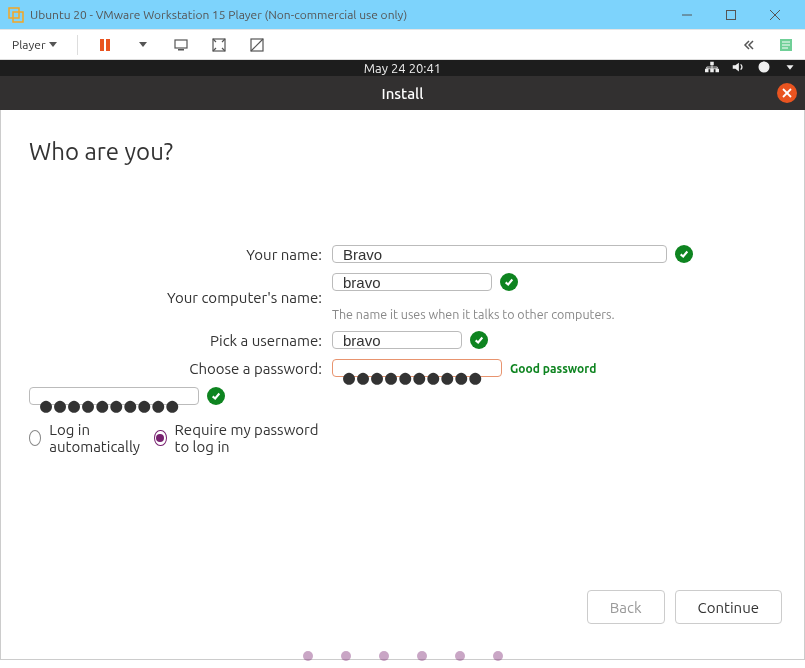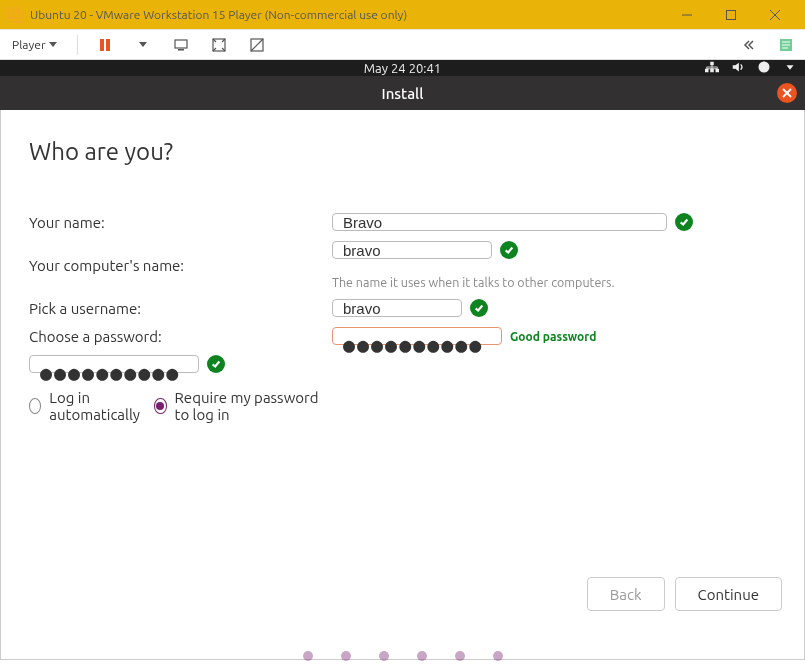--- a/index.html
+++ b/index.html
@@ -1,19 +1,19 @@
 <!DOCTYPE html>
 <html><head>
 <meta charset="utf-8">
 <style>
   * { box-sizing: border-box; margin: 0; padding: 0; }
   body { font-family: "Segoe UI", Ubuntu, Arial, sans-serif; background: #fff; width: 805px; height: 668px; overflow: hidden; }
 
   
-  .win-titlebar { height: 30px; background: #eab308; border-bottom: 1px solid #e5e5e5; display: flex; align-items: center; padding: 0 8px; font-size: 12px; color: #555; }
+  .win-titlebar { height: 30px; background: #7dd3fc; border-bottom: 1px solid #e5e5e5; display: flex; align-items: center; padding: 0 8px; font-size: 12px; color: #555; }
   .win-titlebar .app-icon { width: 16px; height: 16px; margin-right: 6px; display: inline-flex; align-items:center; justify-content:center; }
   .win-titlebar .title { flex: 1; }
   .win-titlebar .win-btn { width: 44px; height: 30px; display: inline-flex; align-items:center; justify-content:center; color:#555; }
   .win-titlebar .win-btn svg { width: 10px; height: 10px; }
 
   
   .vm-toolbar { height: 30px; background: #fff; border-bottom: 1px solid #ddd; display:flex; align-items:center; padding: 0 8px; gap: 16px; }
   .vm-toolbar .dropdown { display:flex; align-items:center; gap:4px; font-size:12px; color:#333; padding: 2px 4px; }
   .vm-toolbar .sep { width:1px; height:20px; background:#ddd; }
   .vm-toolbar .tool { width:22px; height:22px; display:inline-flex; align-items:center; justify-content:center; color:#555; }
@@ -24,44 +24,44 @@
   .ubuntu-topbar { height: 16px; background: #1d1d1d; color: #eee; display:flex; align-items:center; justify-content:center; font-size:13px; position:relative; }
   .ubuntu-topbar .sys-icons { position:absolute; right:8px; display:flex; gap:12px; align-items:center; }
   .ubuntu-topbar .sys-icons svg { width:14px; height:14px; fill:#eee; }
 
   
   .install-header { height: 34px; background: #323030; color:#fff; display:flex; align-items:center; justify-content:center; font-size:15px; font-weight:500; position:relative; }
   .install-header .close-btn { position:absolute; right:8px; width:20px; height:20px; border-radius:50%; background:#e95420; display:flex; align-items:center; justify-content:center; }
   .install-header .close-btn svg { width:10px; height:10px; stroke:#fff; }
 
   
-  .install-body { background:#fff; padding: 28px 28px 18px 28px; height: 550px; position:relative; display:flex; flex-direction:column; border: 1px solid #ccc; border-top:none;}
+  .install-body { background:#fff; padding: 28px 28px 18px 28px; height: 550px; position:relative; display:flex; flex-direction:column; border: 1px solid #ccc; border-top:none;gap:32px;}
   .heading { font-size: 24px; color:#333; font-weight:400; margin-bottom: 48px; }
 
   .form { display:grid; grid-template-columns: 295px auto; row-gap: 10px; column-gap: 8px; align-items:center; }
-  .form-label { text-align:left; font-size:15px; color:#333; padding-right:2px;}
+  .form-label { text-align:right; font-size:15px; color:#333; padding-right:2px;}
   .form-row { display:flex; align-items:center; gap:8px; }
   .text-input { height:18px; border:1px solid #bbb; border-radius:4px; padding: 0 10px; font-size:15px; color:#333; background:#fff; }
   .text-input.wide { width: 335px; }
   .text-input.mid { width: 160px; }
   .text-input.short { width: 130px; }
   .text-input.pwd { width: 170px; border-color:#e8946f; letter-spacing:2px; font-family: monospace; font-size: 20px; line-height:34px;}
   .text-input.pwd2 { width: 170px; letter-spacing:2px; font-family: monospace; font-size: 20px; line-height:34px;}
   .check-badge { width:18px; height:18px; border-radius:50%; background:#0e8420; display:inline-flex; align-items:center; justify-content:center; }
   .check-badge svg { width:10px; height:10px; stroke:#fff; stroke-width:2.5; fill:none; }
   .hint { font-size:12.5px; color:#888; }
   .pwd-strength { font-size:12px; color:#0e8420; font-weight:600; }
 
   .radios { margin-top:6px; display:flex; flex-direction:row; gap:6px; }
   .radio-row { display:flex; align-items:center; gap:8px; font-size:15px; color:#333; }
   .radio { width:16px; height:16px; border:1.5px solid #888; border-radius:50%; display:inline-flex; align-items:center; justify-content:center; background:#fff;}
   .radio.selected { border-color:#77216f; }
   .radio.selected::after { content:''; width:8px; height:8px; border-radius:50%; background:#77216f; }
 
-  .footer { position:absolute; bottom:48px; right:22px; display:flex; gap:10px;margin-top:10px; }
+  .footer { position:absolute; bottom:35px; right:22px; display:flex; gap:10px;margin-top:10px; }
   .btn { height:34px; padding: 0 22px; border:1px solid #ccc; border-radius:4px; background:#fff; font-size:15px; display:flex; align-items:center; justify-content:center; }
   .btn.muted { color:#999; }
   .btn.primary { color:#333; }
 
   .dots { position:absolute; bottom:-2px; left:50%; transform:translateX(-50%); display:flex; gap:28px; }
   .dot { width:10px; height:10px; border-radius:50%; background:#77216f; opacity:.4; }
   .caret-down { display:inline-block; width:0; height:0; border-left:4px solid transparent; border-right:4px solid transparent; border-top:5px solid #555;}
 </style>
 </head>
 <body>

